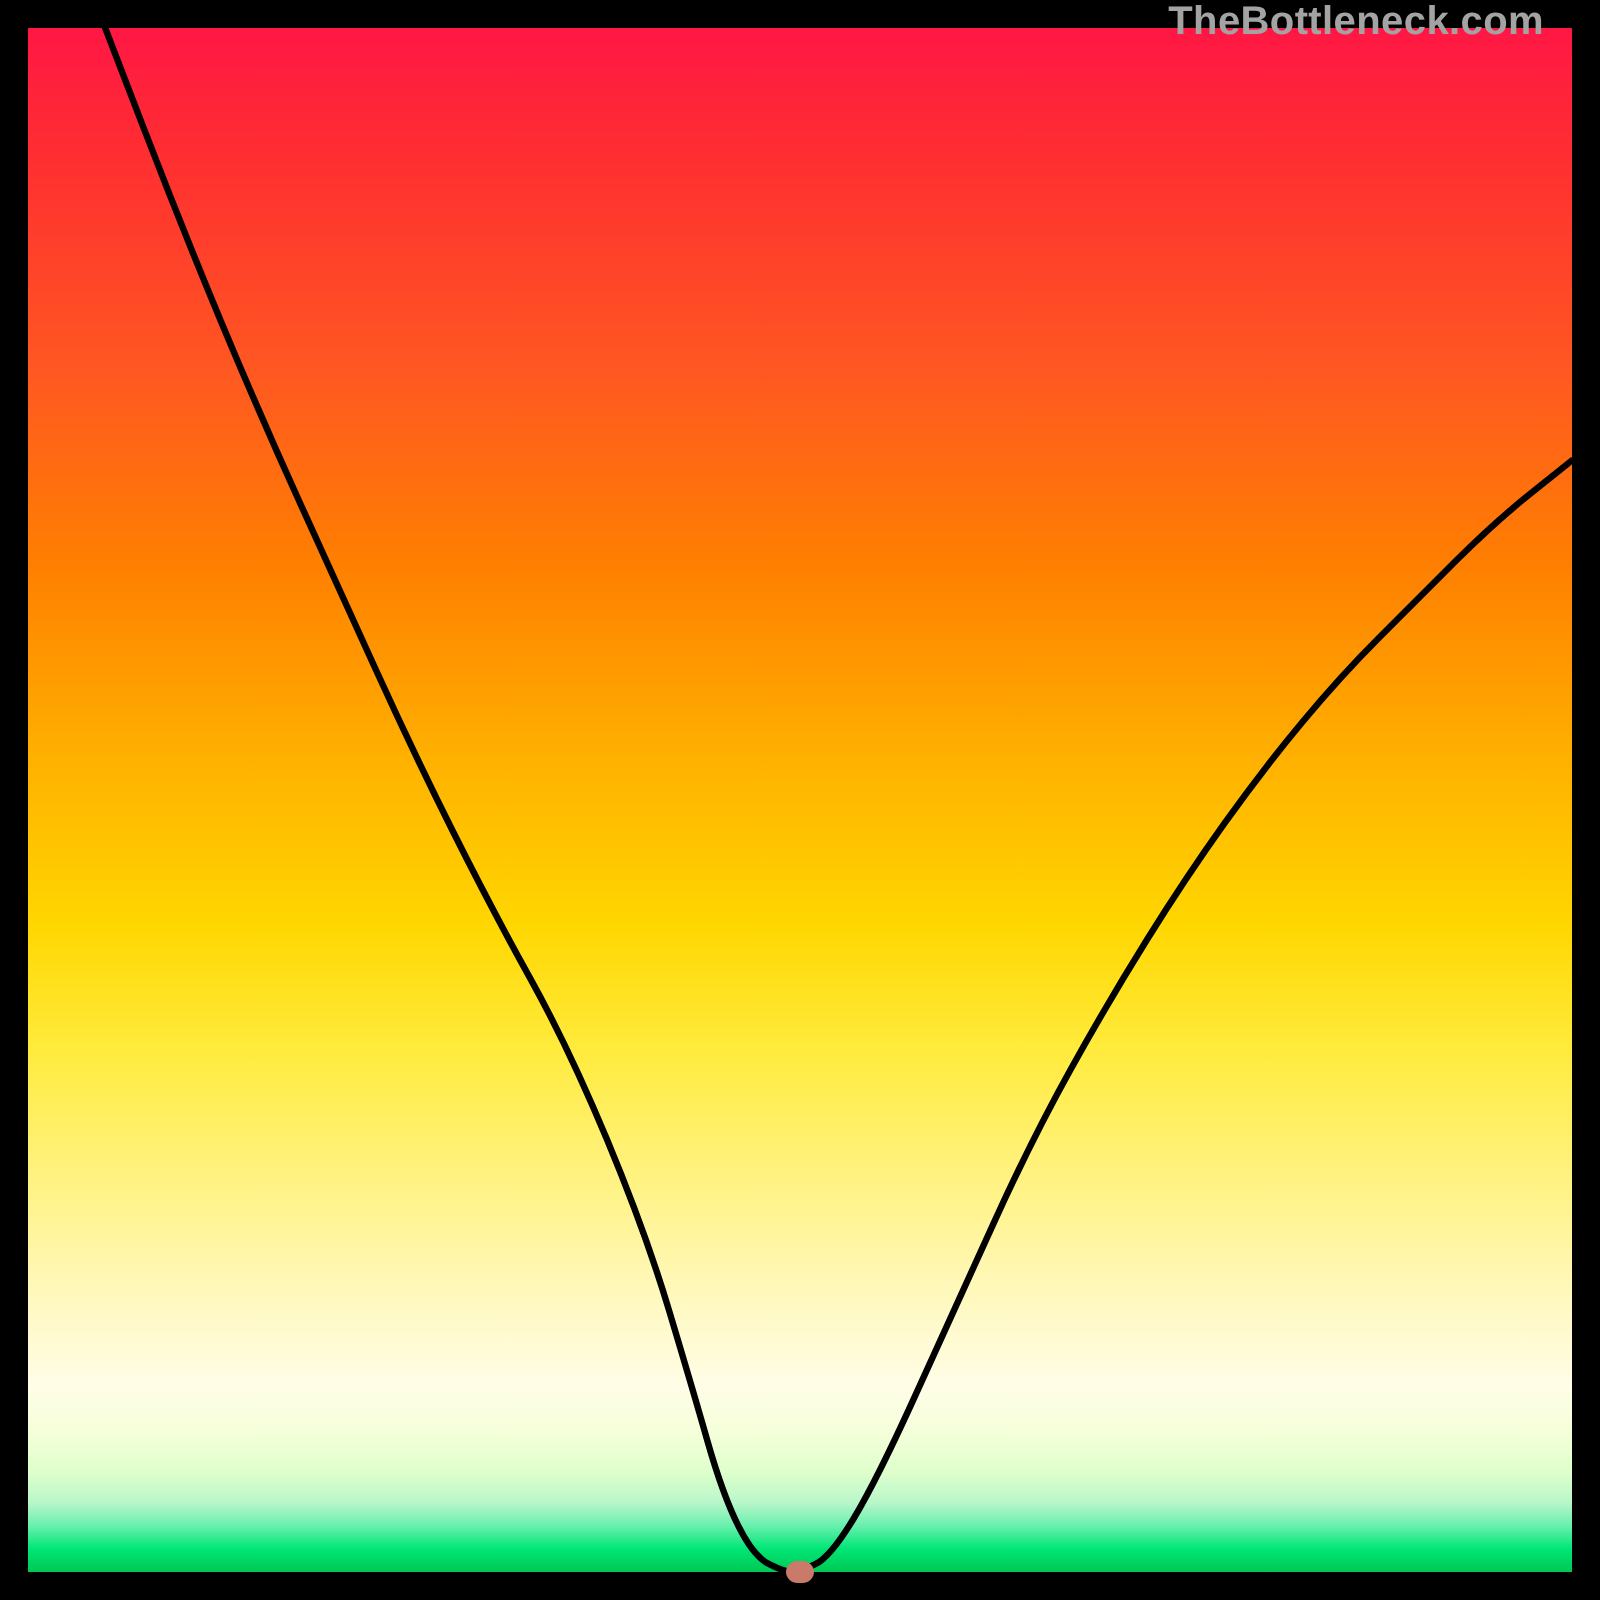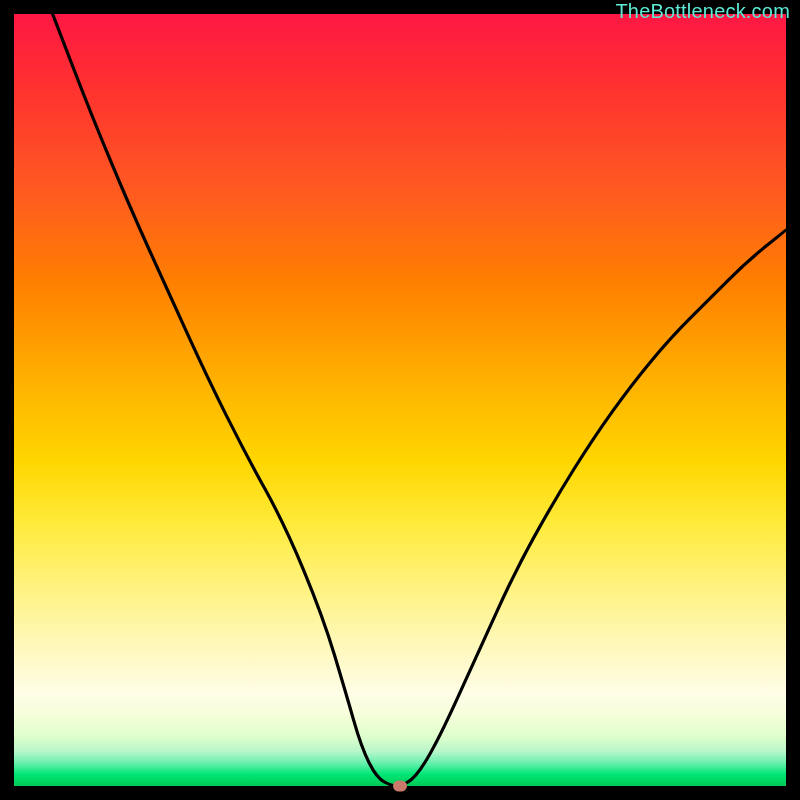--- a/index.html
+++ b/index.html
@@ -46,24 +46,24 @@
   .curve-svg {
     position: absolute;
     left: 0;
     top: 0;
     width: 772px;
     height: 772px;
   }
   .watermark {
     position: absolute;
     top: 0px;
-    right: 10px;
-    color: #5eead4;
+    right: 28px;
+    color: #a3a3a3;
     font-size: 20px;
-    font-weight: 400;
+    font-weight: 700;
     letter-spacing: 0.2px;
     user-select: none;
   }
   .marker {
     position: absolute;
     width: 14px;
     height: 11px;
     background: #c97a6b;
     border-radius: 50% / 60%;
     transform: translate(-50%, -50%);

